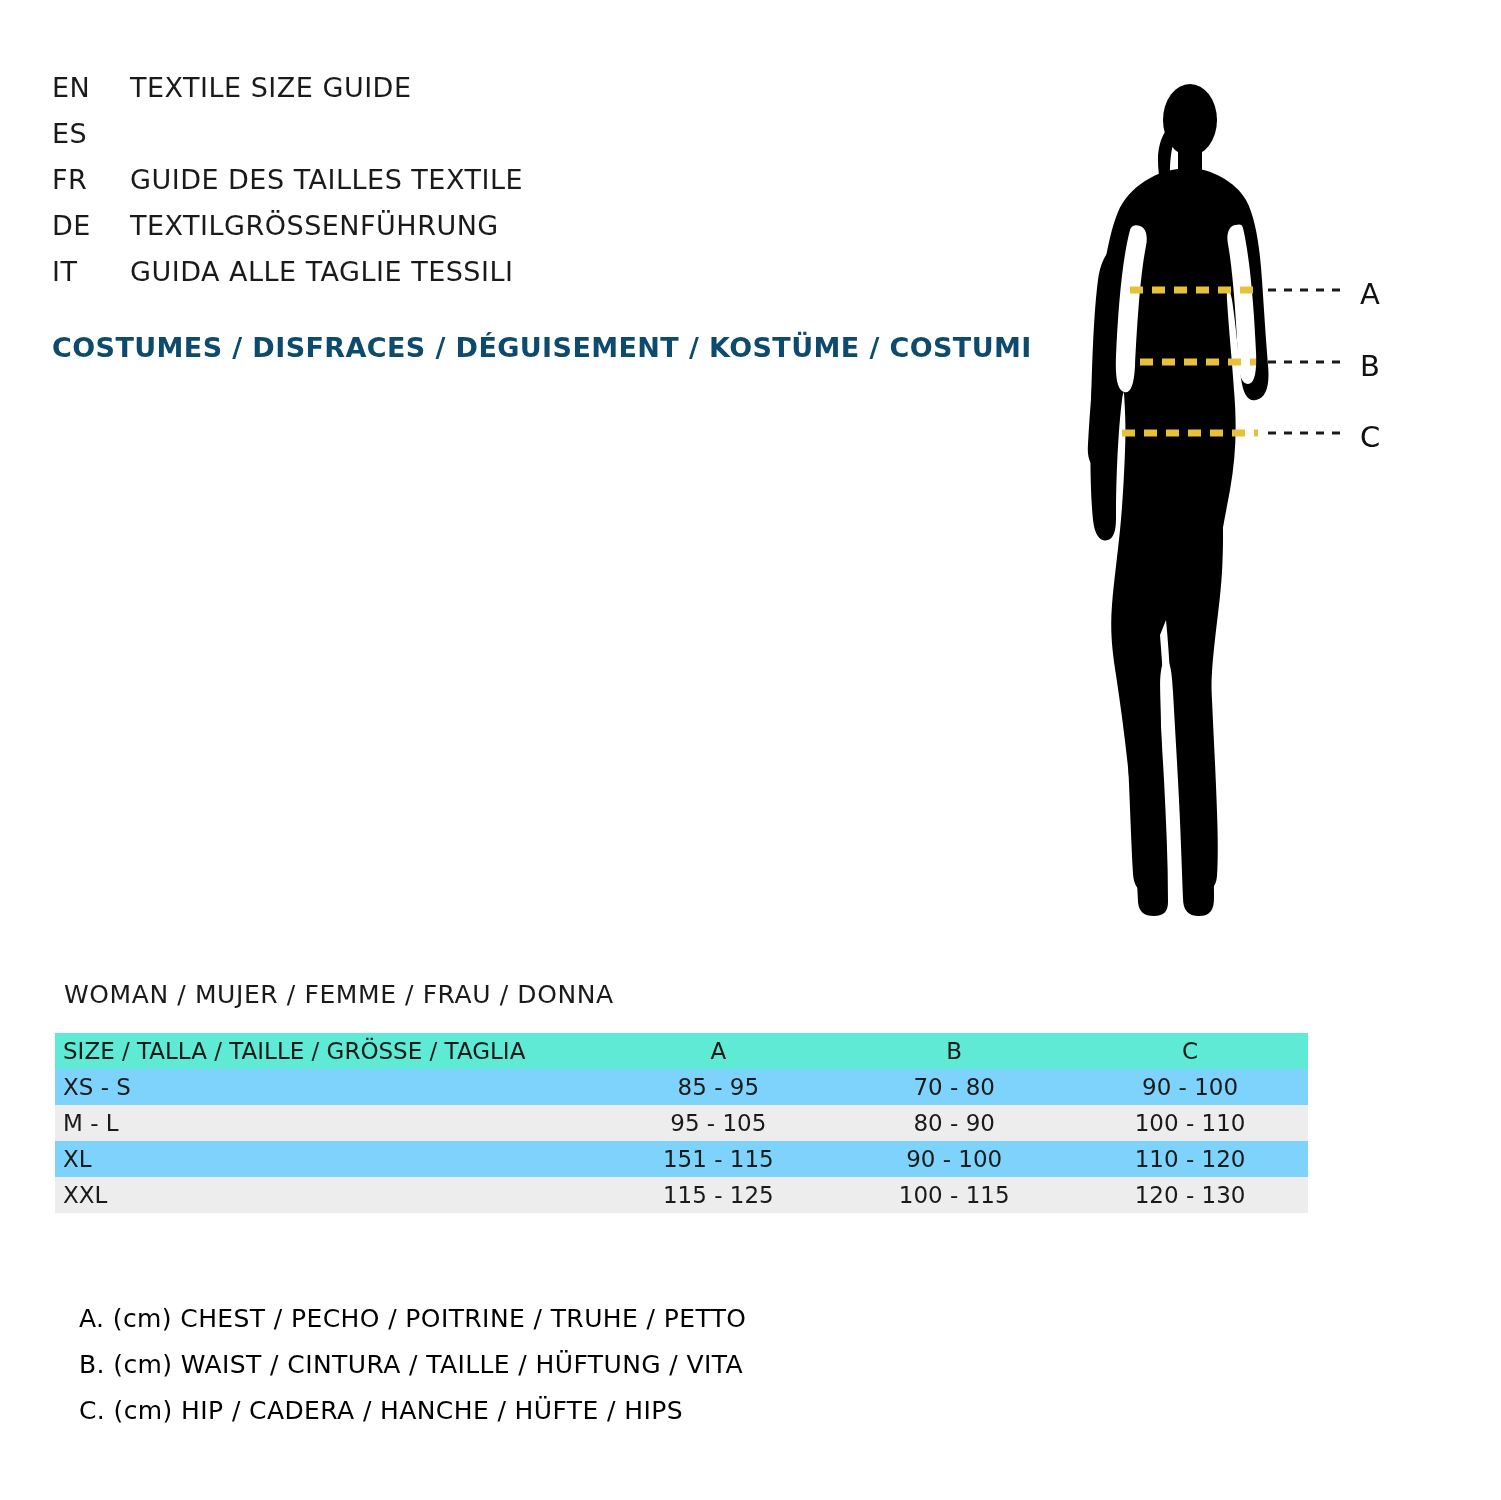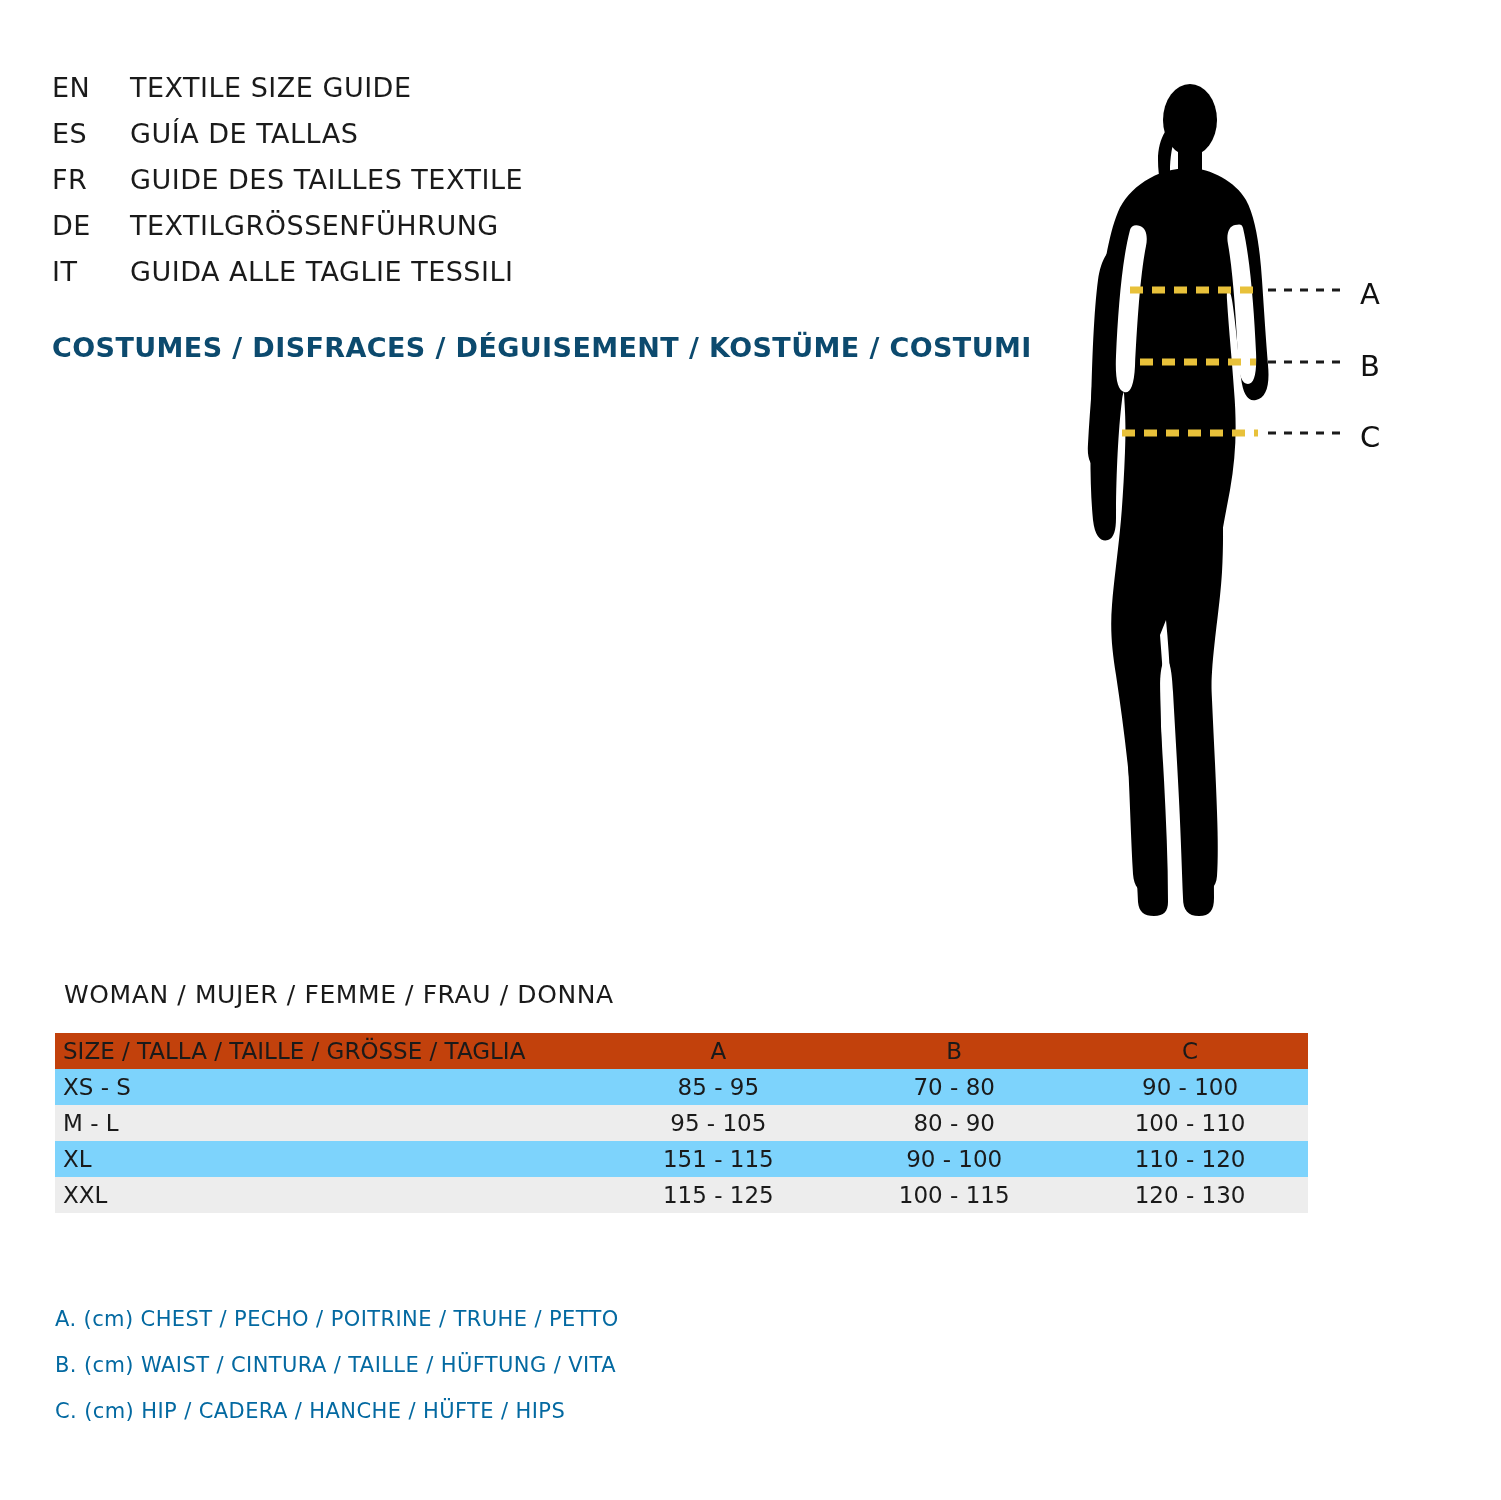--- a/index.html
+++ b/index.html
@@ -104,56 +104,56 @@
   table.size-table td.col-size {
     text-align: left;
     padding-left: 8px;
     width: 540px;
   }
   table.size-table th.col-m,
   table.size-table td.col-m {
     width: 237px;
   }
   tr.head-row {
-    background: #c2410c;
+    background: #5eead4;
     border-radius: 9px;
   }
   tr.row-alt {
     background: #ededed;
   }
   tr.row-plain {
     background: #7dd3fc;
   }
 
   
   .footnotes {
     position: absolute;
     left: 55px;
     top: 1296px;
     width: 1100px;
   }
   .footnote {
-    font-size: 21px;
+    font-size: 25px;
     letter-spacing: 0.4px;
-    color: #0369a1;
+    color: #000000;
     height: 46px;
     line-height: 46px;
+    margin-left: 24px;
   }
 </style>
 </head>
 <body>
 
 <div class="lang-block">
   <div class="lang-row">
     <span class="lang-code">EN</span>
     <span class="lang-text">TEXTILE SIZE GUIDE</span>
   </div>
   <div class="lang-row">
     <span class="lang-code">ES</span>
-    <span class="lang-text">GUÍA DE TALLAS</span>
   </div>
   <div class="lang-row">
     <span class="lang-code">FR</span>
     <span class="lang-text">GUIDE DES TAILLES TEXTILE</span>
   </div>
   <div class="lang-row">
     <span class="lang-code">DE</span>
     <span class="lang-text">TEXTILGRÖSSENFÜHRUNG</span>
   </div>
   <div class="lang-row">

